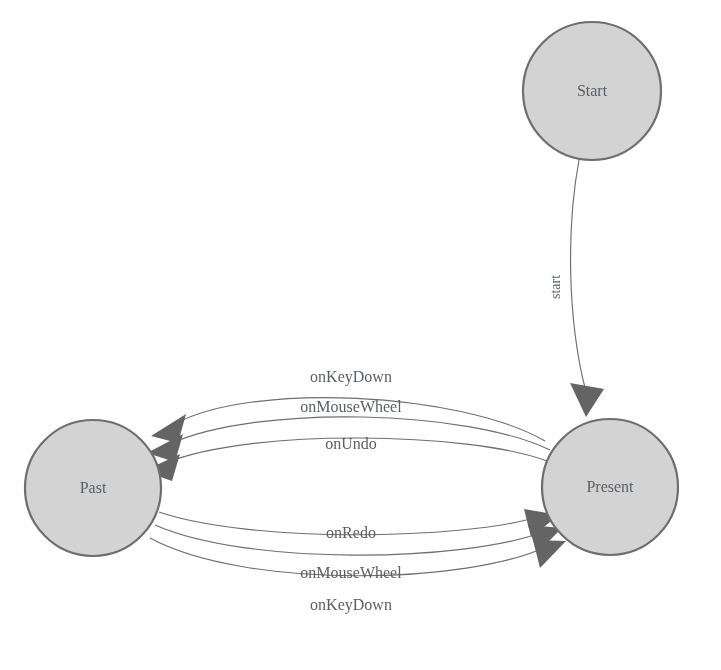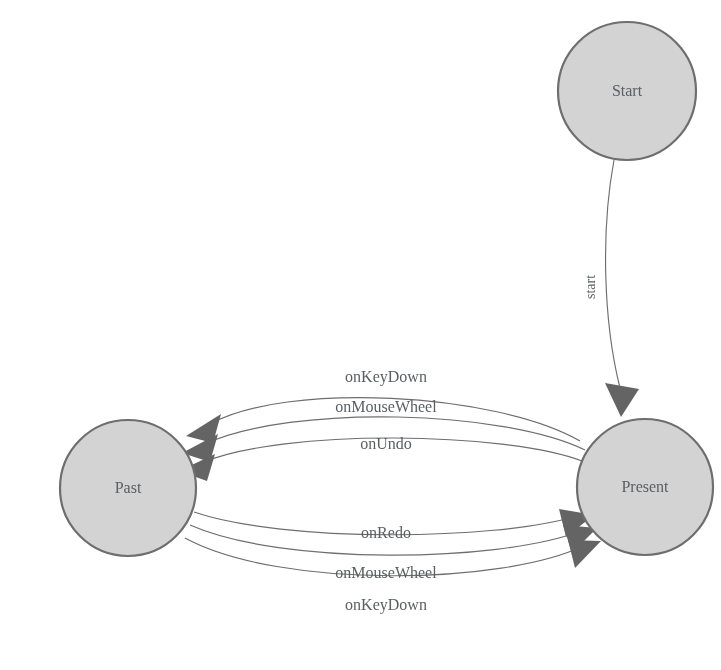--- a/index.html
+++ b/index.html
@@ -11,21 +11,20 @@
     width: 721px;
     height: 670px;
     font-family: "Liberation Serif", "DejaVu Serif", serif;
     overflow: hidden;
   }
   #diagram-root {
     position: relative;
     width: 574px;
     height: 670px;
     background: #ffffff;
-    padding-left: 35px;
   }
   svg#state-diagram {
     display: block;
     width: 721px;
     height: 670px;
   }
   .node-circle {
     fill: #d3d3d3;
     stroke: #6e6e6e;
     stroke-width: 2.2;

